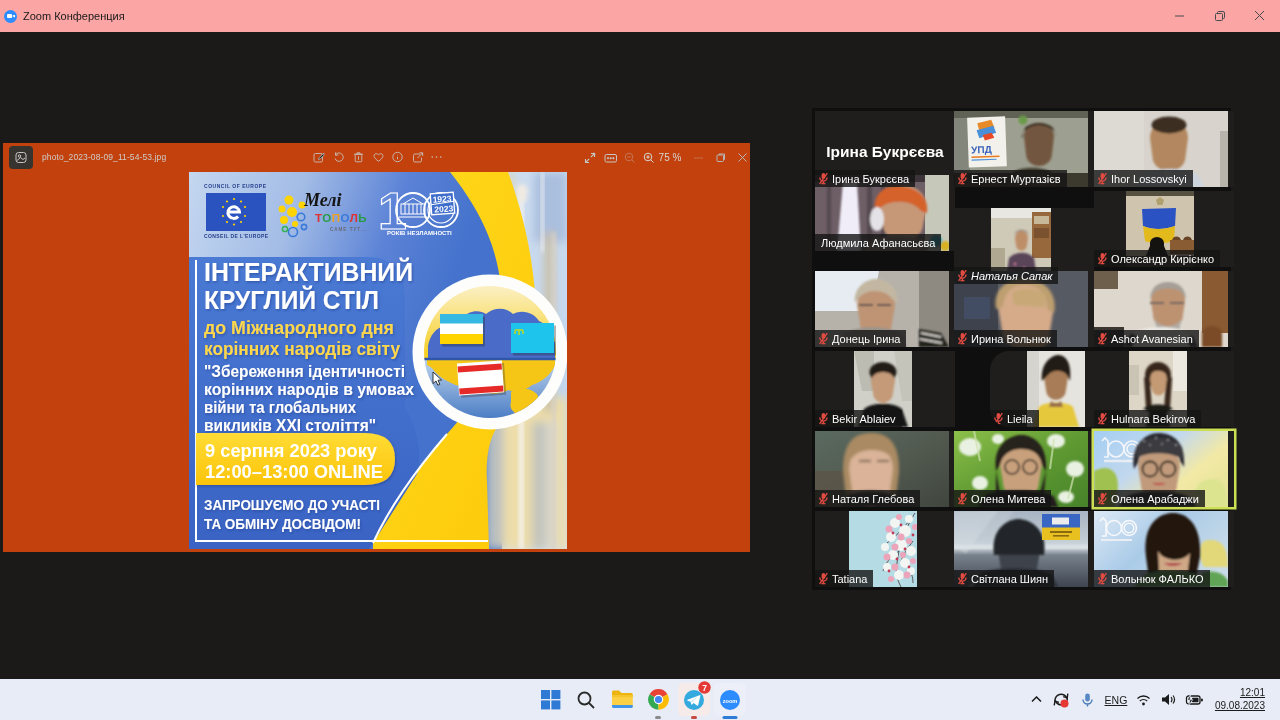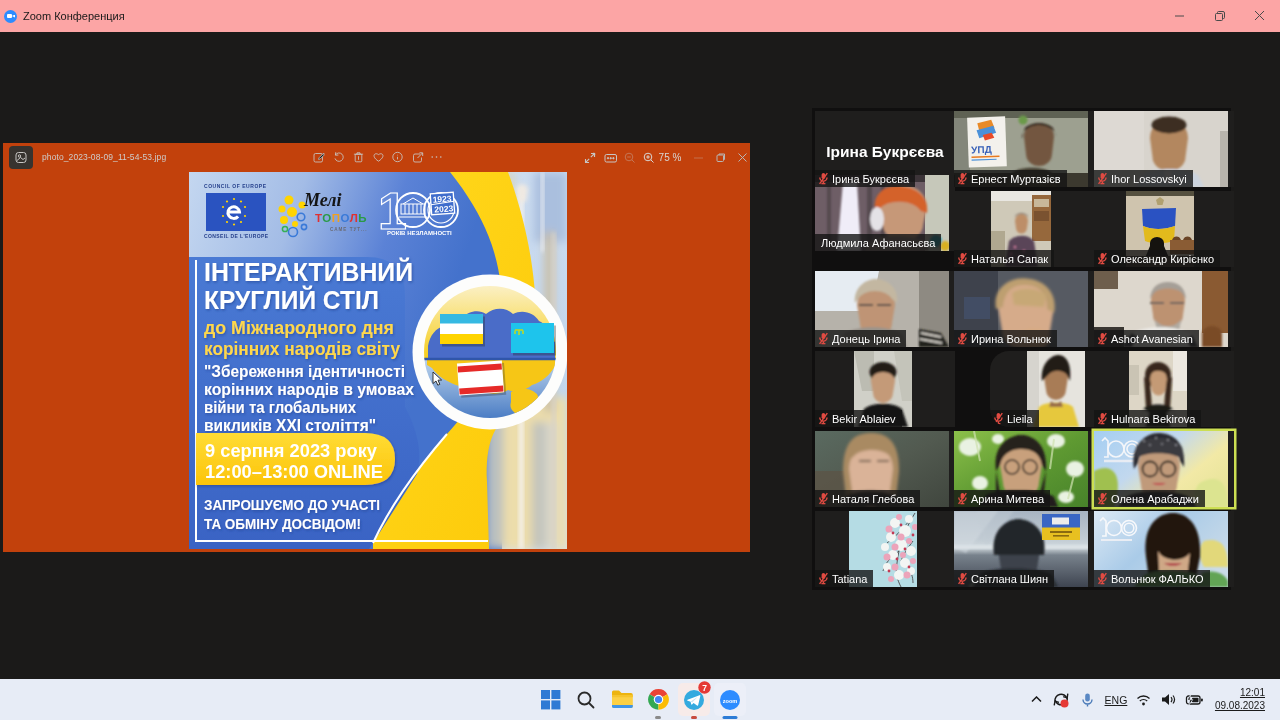--- a/index.html
+++ b/index.html
@@ -468,21 +468,21 @@
 <ellipse cx="62" cy="44" rx="7" ry="12" fill="#e4e2e6"></ellipse>
 <path d="M50,76 L56,66 C70,58 102,60 112,68 L114,76 Z" fill="#8a7a72"></path>
 <circle cx="121" cy="66" r="6" fill="#2aa8b8"></circle>
           <circle cx="130" cy="71" r="5" fill="#d8b020"></circle>
         </g>
       </svg>
       <div class="lbl">
         <span>Людмила Афанасьєва</span>
       </div>
     </div>
-<div class="tile" style="left:954px;top:191px;">
+<div class="tile" style="left:954px;top:208px;font-style:italic;">
       <svg class="vid" style="left:37px" width="60" height="76" viewBox="0 0 60 76">
         <defs>
           <filter id="bld" x="-20%" y="-20%" width="140%" height="140%">
             <feGaussianBlur stdDeviation="0.8"></feGaussianBlur>
           </filter>
         </defs>
 <rect x="0" y="0" width="60" height="76" fill="#cfc9b8"></rect>
 <rect x="0" y="0" width="60" height="10" fill="#e9e7e1"></rect>
 <rect x="41" y="4" width="19" height="46" fill="#96683c"></rect>
 <rect x="43" y="8" width="15" height="8" fill="#c8b89a"></rect>
@@ -803,21 +803,21 @@
       <div class="lbl">
         <svg width="11" height="13" viewBox="0 0 11 13">
           <g fill="none" stroke="#e14b42" stroke-width="1.4">
             <rect x="3.6" y="1" width="3.6" height="6" rx="1.8" fill="#e14b42" stroke="none"></rect>
             <path d="M1.8,5.5 a3.6,3.6 0 0 0 7.2,0"></path>
             <line x1="5.4" y1="9.3" x2="5.4" y2="11"></line>
             <line x1="3.4" y1="11.6" x2="7.4" y2="11.6"></line>
             <line x1="9.3" y1="1.2" x2="1.6" y2="11.8"></line>
           </g>
         </svg>
-        <span>Арина Митева</span>
+        <span>Олена Митева</span>
       </div>
     </div>
 <div class="tile" style="left:1094px;top:431px;box-shadow:0 0 0 2.5px #ccdf52;">
       <svg class="vid" style="left:0px" width="134" height="76" viewBox="0 0 134 76">
         <defs>
           <filter id="bln" x="-20%" y="-20%" width="140%" height="140%">
             <feGaussianBlur stdDeviation="1.2"></feGaussianBlur>
           </filter>
         </defs>
 <defs>

